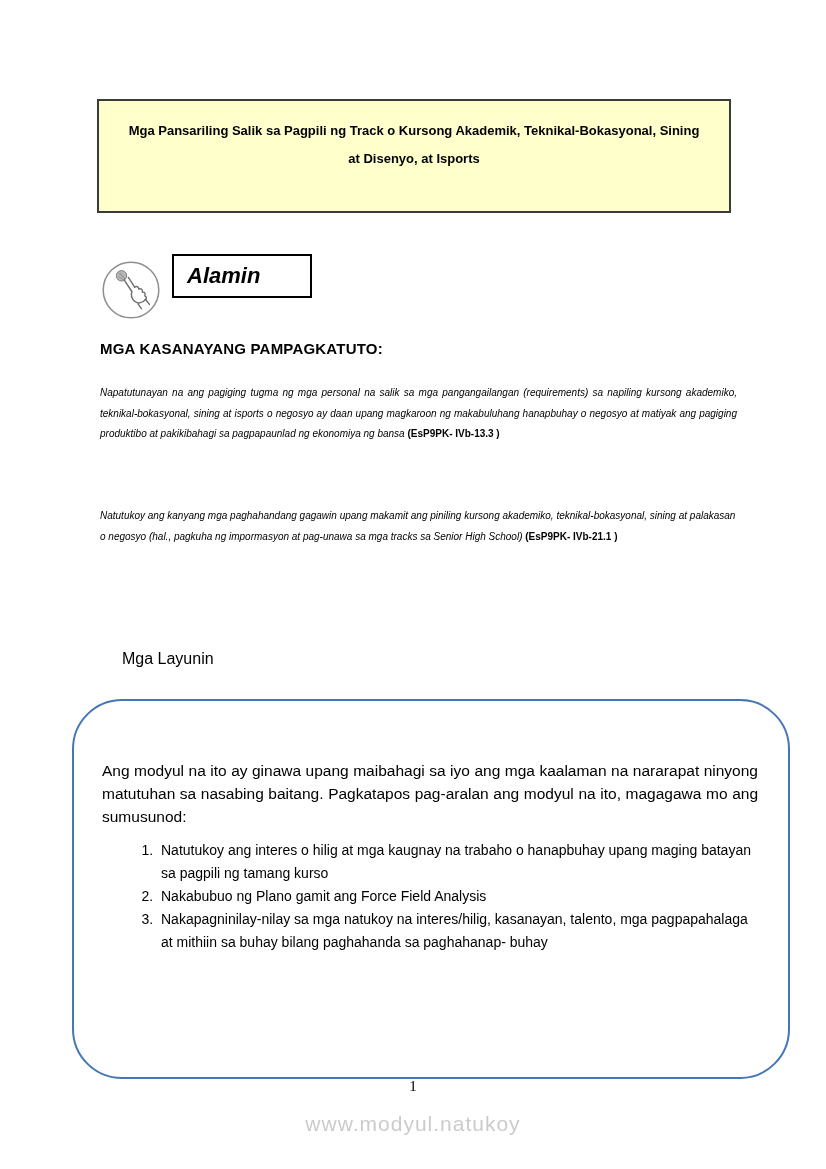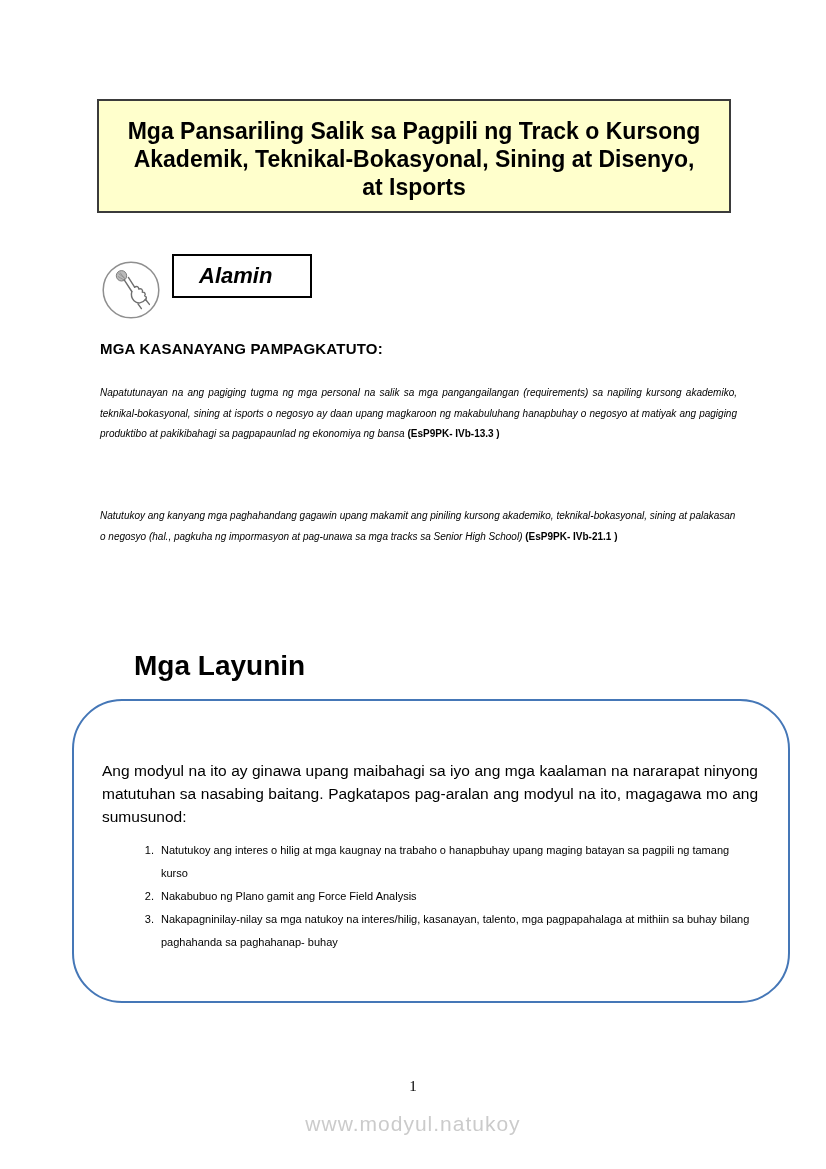--- a/index.html
+++ b/index.html
@@ -23,40 +23,40 @@
     background: var(--title-box-bg, #ffffcc);
     border: 2px solid var(--title-box-border, #3b3b3b);
     display: flex;
     justify-content: center;
   }
   .title-box .inner {
     margin-top: 16px;
     width: 585px;
     text-align: center;
     font-weight: bold;
-    font-size: 23px;
+    font-size: 13px;
     line-height: 28px;
   }
 
   
   .tap-icon {
     position: absolute;
     left: 101px; top: 260px;
     width: 60px; height: 60px;
   }
   .alamin-box {
     position: absolute;
     left: 172px; top: 254px;
     width: 140px; height: 44px;
     box-sizing: border-box;
     border: 2.5px solid #000;
     background: #fff;
     display: flex;
     align-items: center;
-    padding-left: 25px;
+    padding-left: 13px;
     font-size: 22px;
     font-weight: bold;
     font-style: italic;
   }
 
   
   .kasanayang-heading {
     position: absolute;
     left: 100px; top: 340px;
     font-size: 15px;
@@ -80,44 +80,43 @@
   .para2 {
     top: 505px;
     width: 640px;
     line-height: 21px;
   }
 
   
   .layunin-heading {
     position: absolute;
     left: 122px; top: 650px;
-    font-size: 28px;
-    font-weight: bold;
-    margin-left: 12px;
+    font-size: 16px;
+    font-weight: normal;
   }
   .objectives-box {
     position: absolute;
     left: 72px; top: 699px;
-    width: 718px; height: 304px;
+    width: 718px; height: 380px;
     box-sizing: border-box;
     border: 2px solid var(--layunin-box-border, #4577b7);
     border-radius: 50px;
     background: #fff;
     padding: 58px 30px 8px 28px;
   }
   .objectives-box .intro {
     margin: 0;
     font-size: 15.5px;
     line-height: 23px;
     text-align: justify;
   }
   .objectives-box ol {
     margin: 11px 0 0 0;
     padding-left: 55px;
-    font-size: 11px;
+    font-size: 14px;
     line-height: 23px;
   }
   .objectives-box li { padding-left: 4px; }
 
   
   .pagenum {
     position: absolute;
     left: 0; top: 1078px;
     width: 100%;
     text-align: center;

